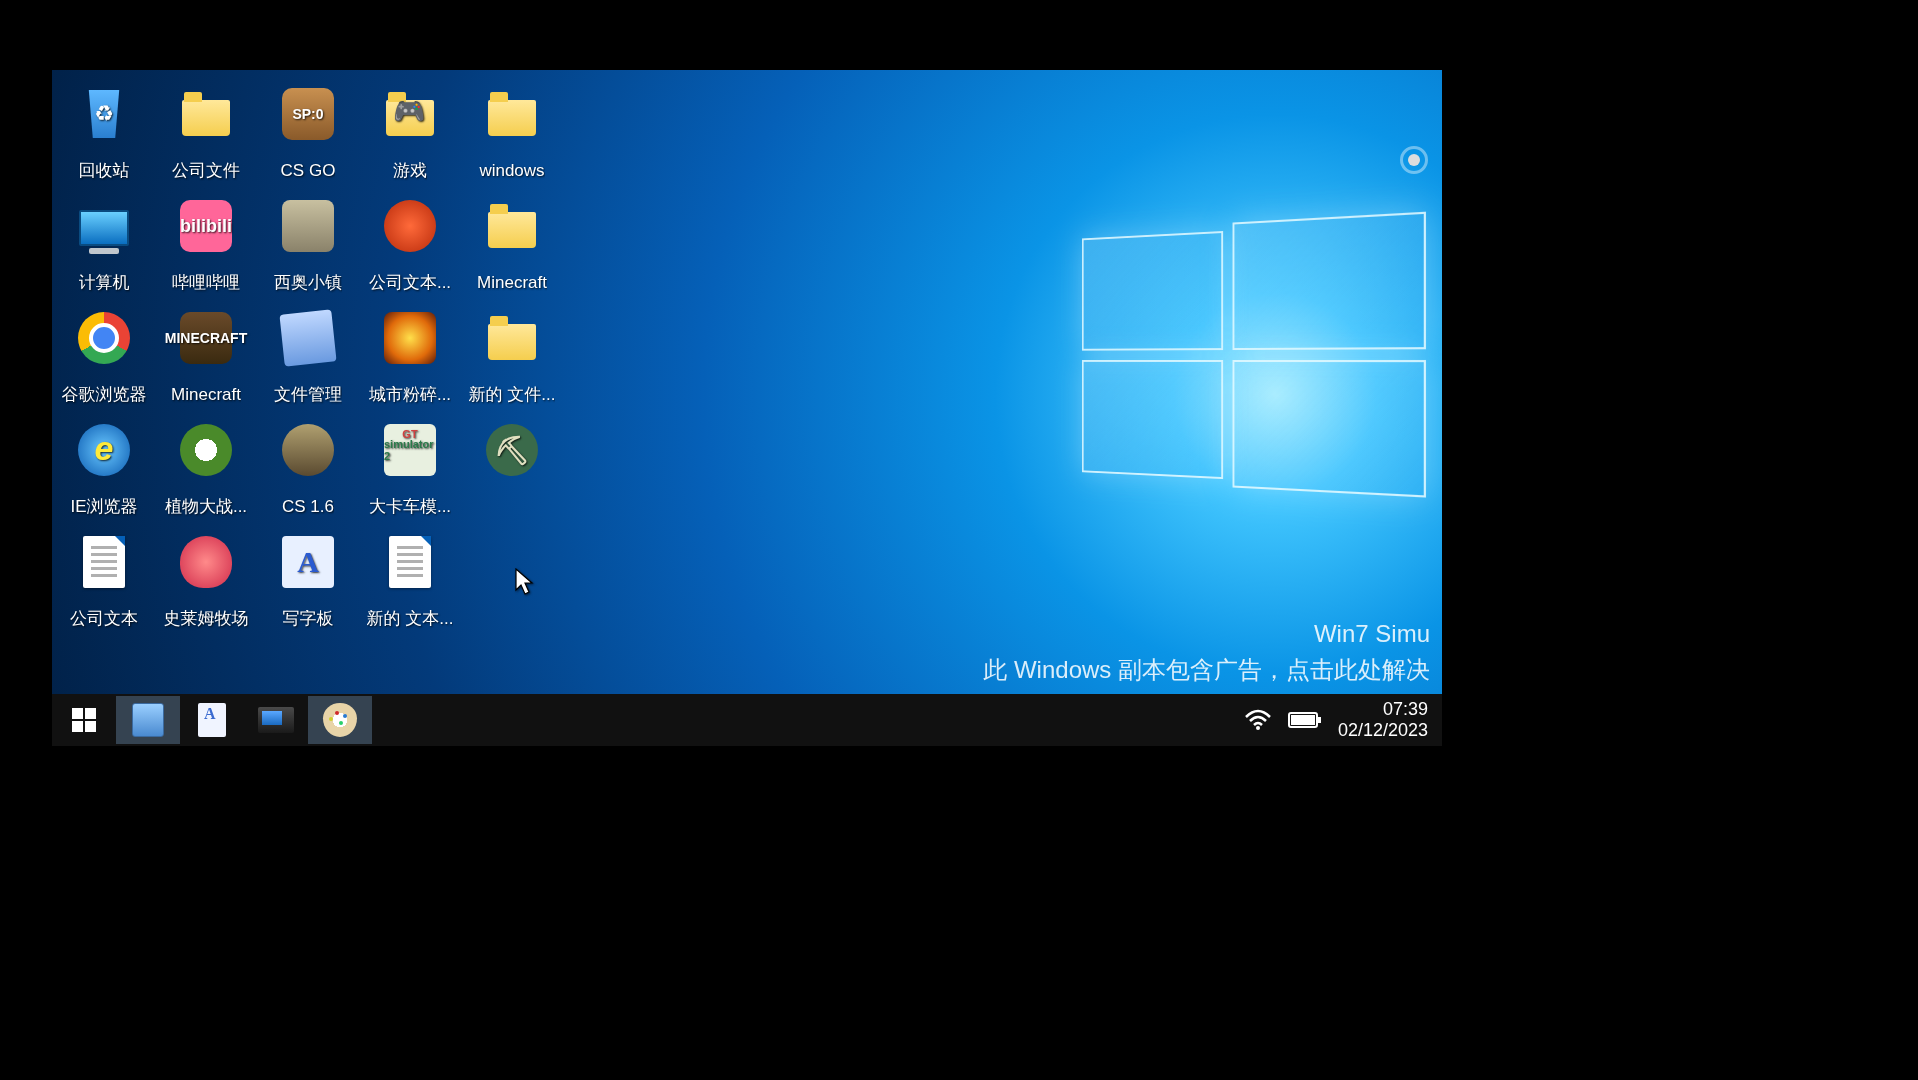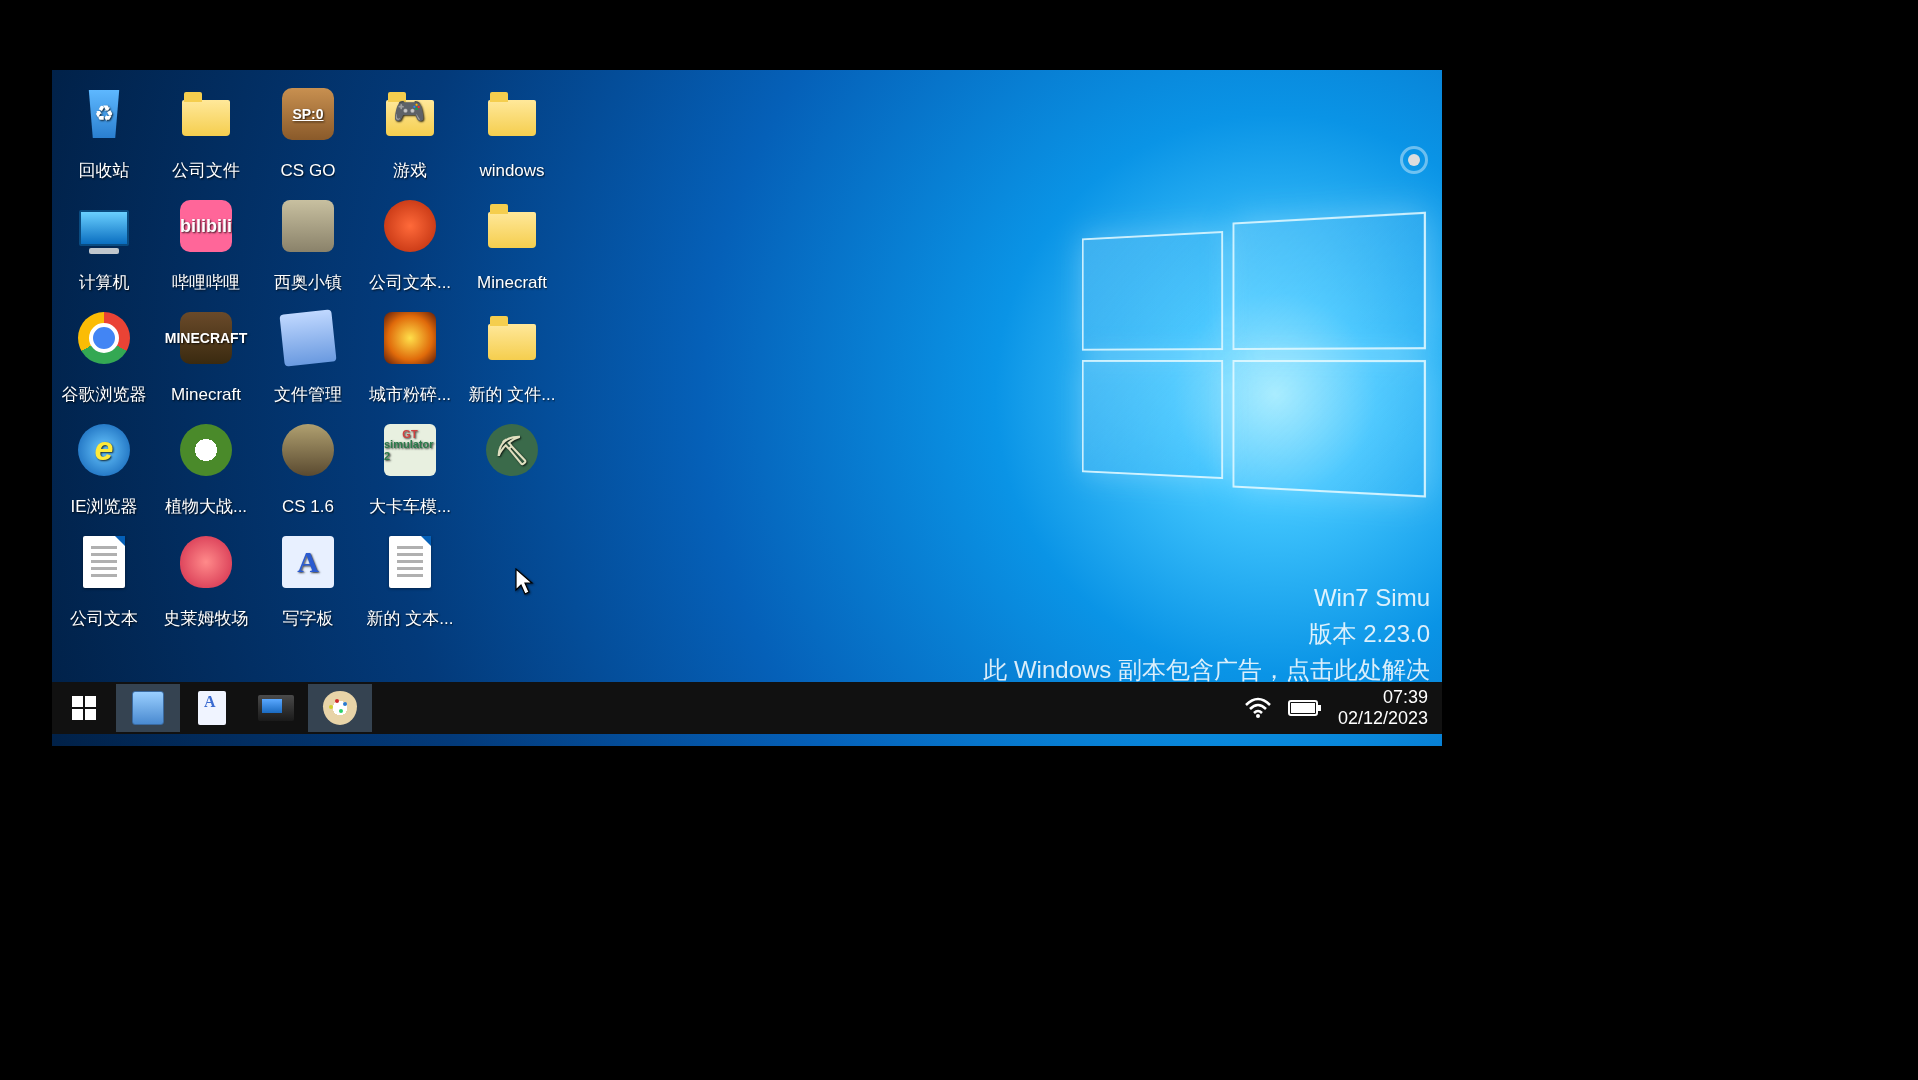--- a/index.html
+++ b/index.html
@@ -115,21 +115,21 @@
     border-radius: 2px;
   }
   .app {
     width: 52px; height: 52px;
     border-radius: 10px;
     display: flex; align-items: center; justify-content: center;
     font-weight: bold;
     color: #fff;
     font-size: 14px;
   }
-  .app.csgo { background: linear-gradient(#c89050, #8a5a2a); text-decoration: underline; }
+  .app.csgo { background: linear-gradient(#c89050, #8a5a2a); }
   .app.bili { background: #ff6699; font-size: 18px; }
   .app.town { background: linear-gradient(#c8c0a0, #8a826a); border-radius: 8px; }
   .app.bus  { background: radial-gradient(#ff6a3a, #b82a0a); border-radius: 50%; }
   .app.chrome {
     border-radius: 50%;
     background:
       conic-gradient(#ea4335 0 120deg, #34a853 120deg 240deg, #fbbc05 240deg 360deg);
     position: relative;
   }
   .app.chrome::after {
@@ -233,21 +233,21 @@
   }
   .record::after {
     content: "";
     width: 12px; height: 12px; border-radius: 50%;
     background: #ddd;
   }
 
   
   .taskbar {
     position: absolute;
-    left: 0; bottom: 12px;
+    left: 0; bottom: 0;
     width: 100%; height: 52px;
     background: #111;
     display: flex;
     align-items: center;
   }
   .tb-left { display: flex; align-items: center; height: 100%; }
   .tb-btn {
     width: 64px; height: 48px;
     display: flex; align-items: center; justify-content: center;
     cursor: pointer;
@@ -466,21 +466,20 @@
   <div class="cursor" style="left:463px; top:498px;">
     <svg width="20" height="28" viewBox="0 0 20 28">
       <path d="M1 1 L1 22 L6 17 L10 26 L14 24 L10 15 L17 15 Z" fill="#fff" stroke="#000" stroke-width="1.2"></path>
     </svg>
   </div>
 
   <div class="record"></div>
 
   <div class="watermark">
     <div>Win7 Simu</div>
-    <div>版本 2.23.0</div>
     <div>此 Windows 副本包含广告，点击此处解决</div>
   </div>
 
   <div class="taskbar">
     <div class="tb-left" id="tb-left">
         <div class="tb-btn">
           <div class="win">
             <span></span>
             <span></span>
             <span></span>

